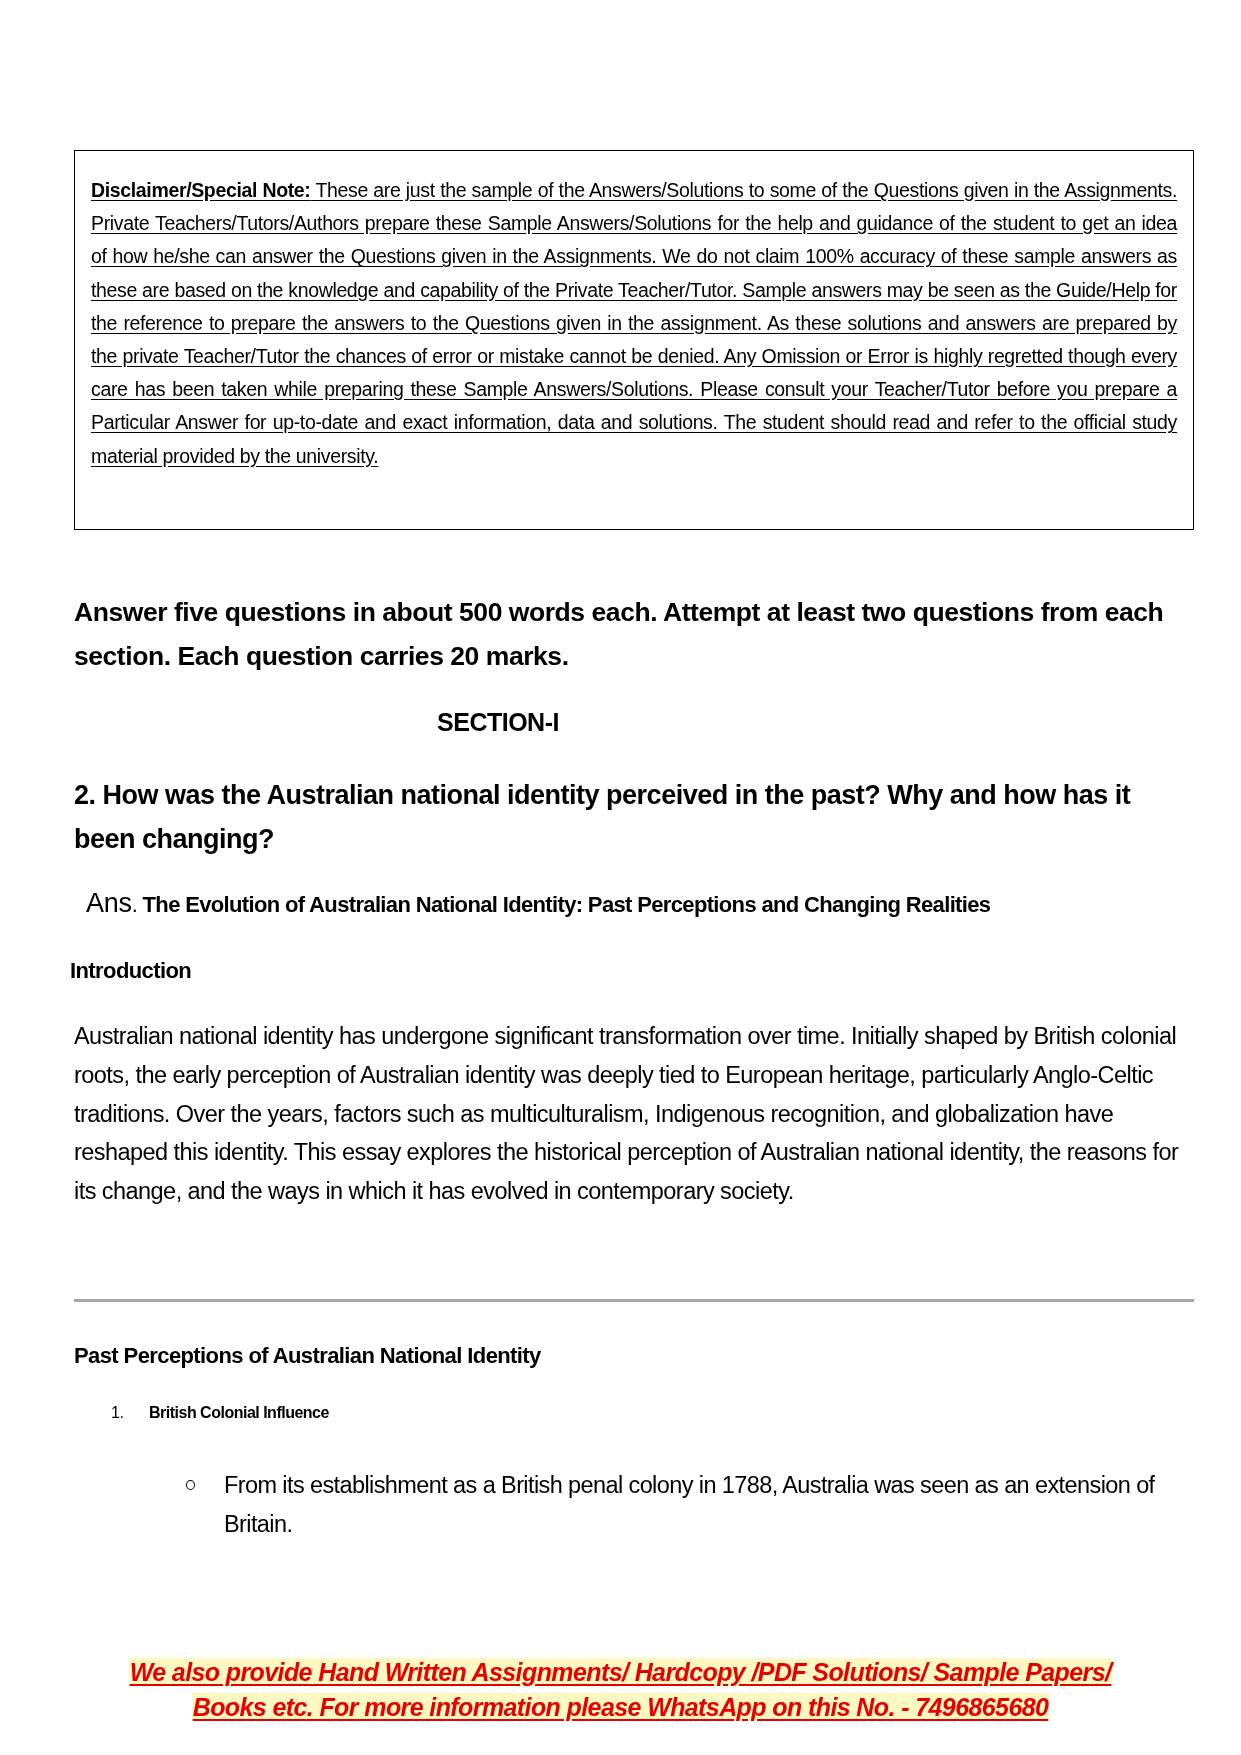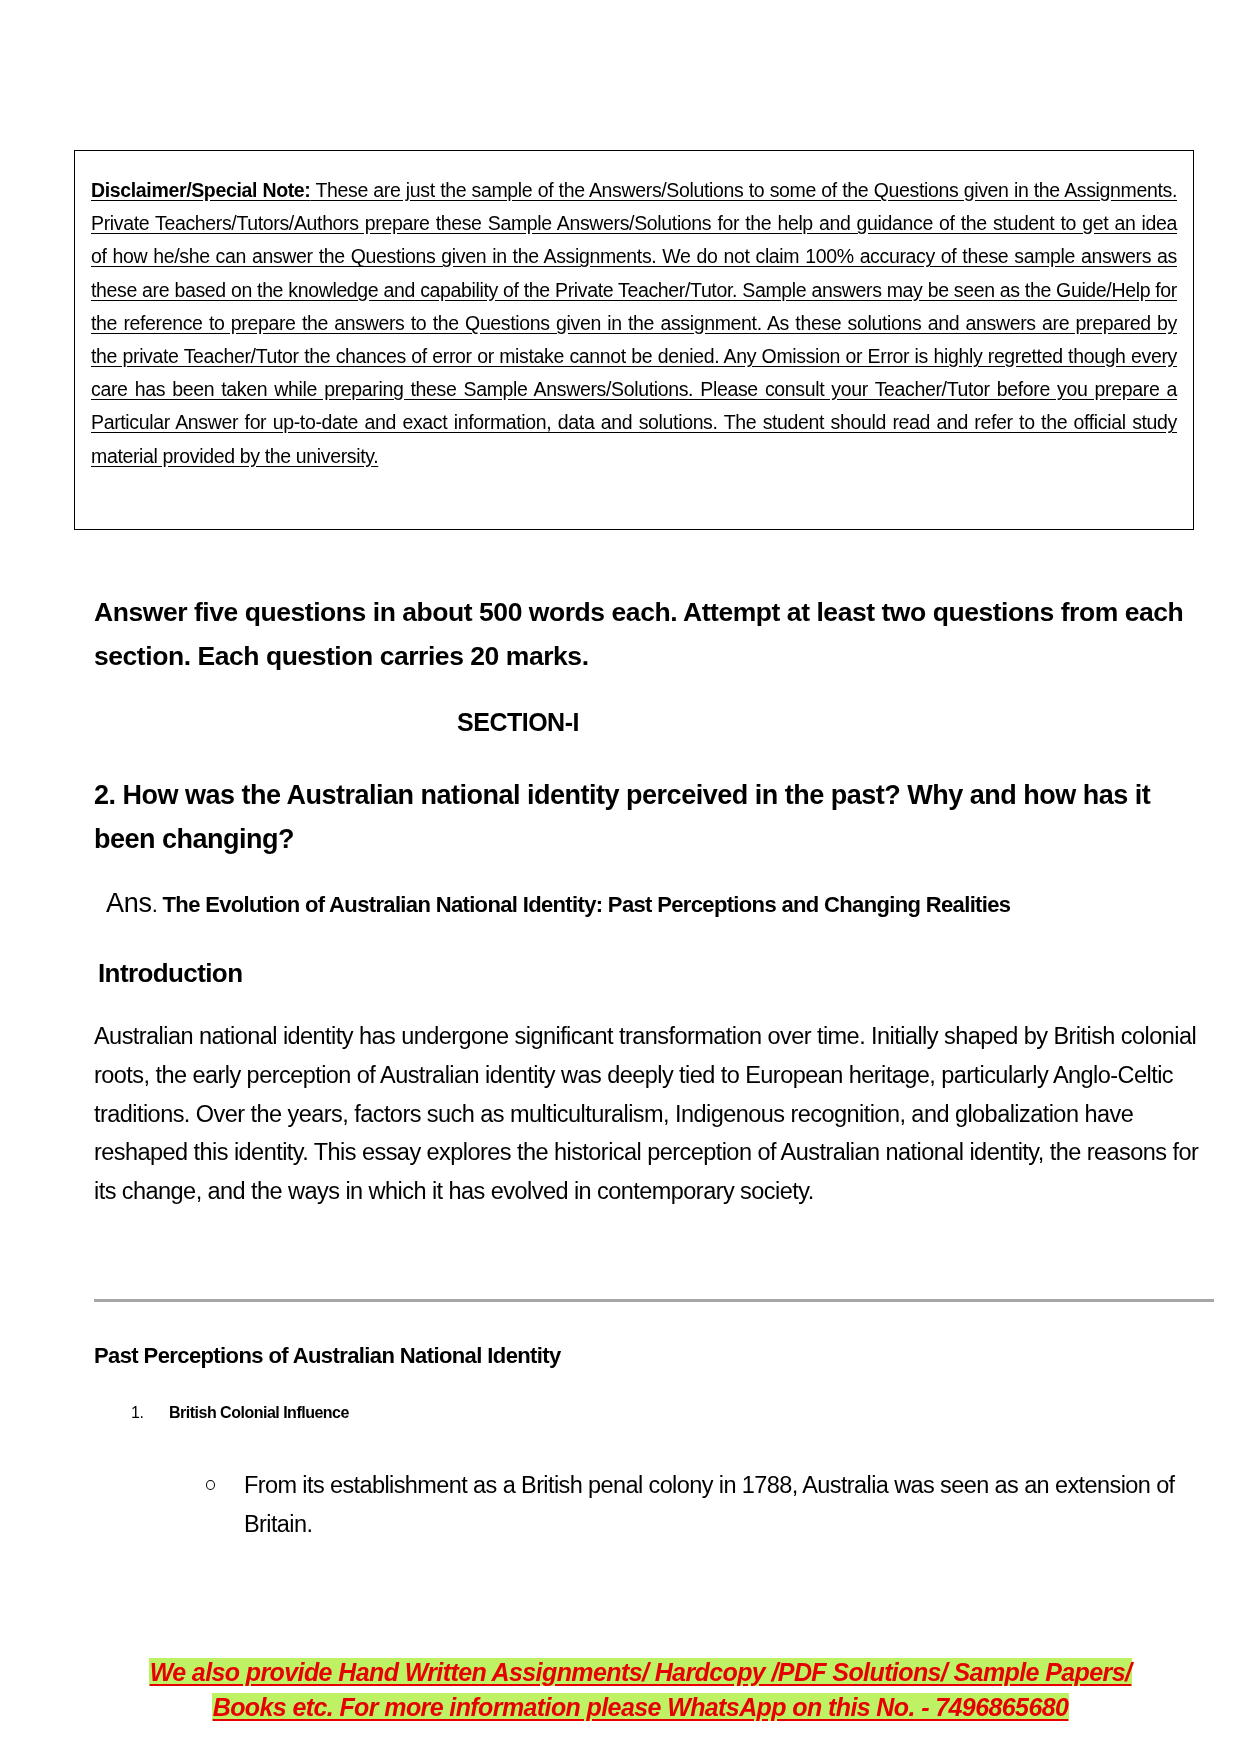--- a/index.html
+++ b/index.html
@@ -1,18 +1,18 @@
 <!DOCTYPE html>
 <html><head>
 <meta charset="utf-8">
 <style>
   html, body { margin: 0; padding: 0; background: #ffffff; }
   body { width: 1241px; height: 1755px; position: relative; overflow: hidden;
          font-family: "Liberation Sans", "DejaVu Sans", sans-serif; color: #000; }
-  .abs { position: absolute; margin-left: 20px; }
+  .abs { position: absolute; }
 
   
   .disclaimer-box {
     position: absolute; left: 74px; top: 150px; width: 1120px; height: 380px;
     border: 1.5px solid #000; box-sizing: border-box;
     padding: 23px 16px 0 16px;
   }
   .disclaimer-text {
     font-size: 19.5px; line-height: 33.2px; text-align: justify;
     text-decoration: underline; text-underline-offset: 3px;
@@ -34,21 +34,21 @@
     left: 74px; top: 773px; width: 1120px;
     font-size: 27px; font-weight: bold; line-height: 44px; letter-spacing: -0.5px;
   }
   .answer-heading {
     left: 86px; top: 888px; width: 1130px; white-space: nowrap;
     font-size: 22px; font-weight: bold; letter-spacing: -0.65px;
   }
   .answer-heading .ans-prefix { font-size: 27px; font-weight: normal; letter-spacing: -0.3px; }
   .answer-heading .ans-dot { font-weight: normal; }
   .intro-heading {
-    left: 78px; top: 958px; font-size: 26px; font-weight: bold; letter-spacing: -0.6px;
+    left: 70px; top: 958px; font-size: 22px; font-weight: bold; letter-spacing: -0.6px;
   }
   .intro-para {
     left: 74px; top: 1017px; width: 1120px;
     font-size: 23.5px; line-height: 38.8px; letter-spacing: -0.55px;
   }
   .divider {
     left: 74px; top: 1299px; width: 1120px; height: 3px; background: #a6a6a6;
   }
   .subhead {
     left: 74px; top: 1343px; font-size: 22px; font-weight: bold; letter-spacing: -0.6px;
@@ -69,21 +69,21 @@
     position: absolute; left: 38px; top: 0; width: 980px;
     font-size: 23.5px; line-height: 38.5px; letter-spacing: -0.6px;
   }
 
   .footer {
     left: 0; top: 1655px; width: 1241px; text-align: center;
     font-size: 25px; font-weight: bold; font-style: italic; line-height: 35px;
     letter-spacing: -0.6px;
   }
   .footer .hl {
-    background: #bef264; color: #e60000;
+    background: #fef9c3; color: #e60000;
     text-decoration: underline; text-decoration-color: #e60000;
     text-underline-offset: 3px; padding: 0 1px;
     -webkit-box-decoration-break: clone; box-decoration-break: clone;
   }
 </style>
 </head>
 <body>
 
 <div class="disclaimer-box">
   <div class="disclaimer-text"><span class="disclaimer-label">Disclaimer/Special Note:</span><span> These are just the sample of the Answers/Solutions to some of the Questions given in the Assignments. Private Teachers/Tutors/Authors prepare these Sample Answers/Solutions for the help and guidance of the student to get an idea of how he/she can answer the Questions given in the Assignments. We do not claim 100% accuracy of these sample answers as these are based on the knowledge and capability of the Private Teacher/Tutor. Sample answers may be seen as the Guide/Help for the reference to prepare the answers to the Questions given in the assignment. As these solutions and answers are prepared by the private Teacher/Tutor the chances of error or mistake cannot be denied. Any Omission or Error is highly regretted though every care has been taken while preparing these Sample Answers/Solutions. Please consult your Teacher/Tutor before you prepare a Particular Answer for up-to-date and exact information, data and solutions. The student should read and refer to the official study material provided by the university.</span></div>

